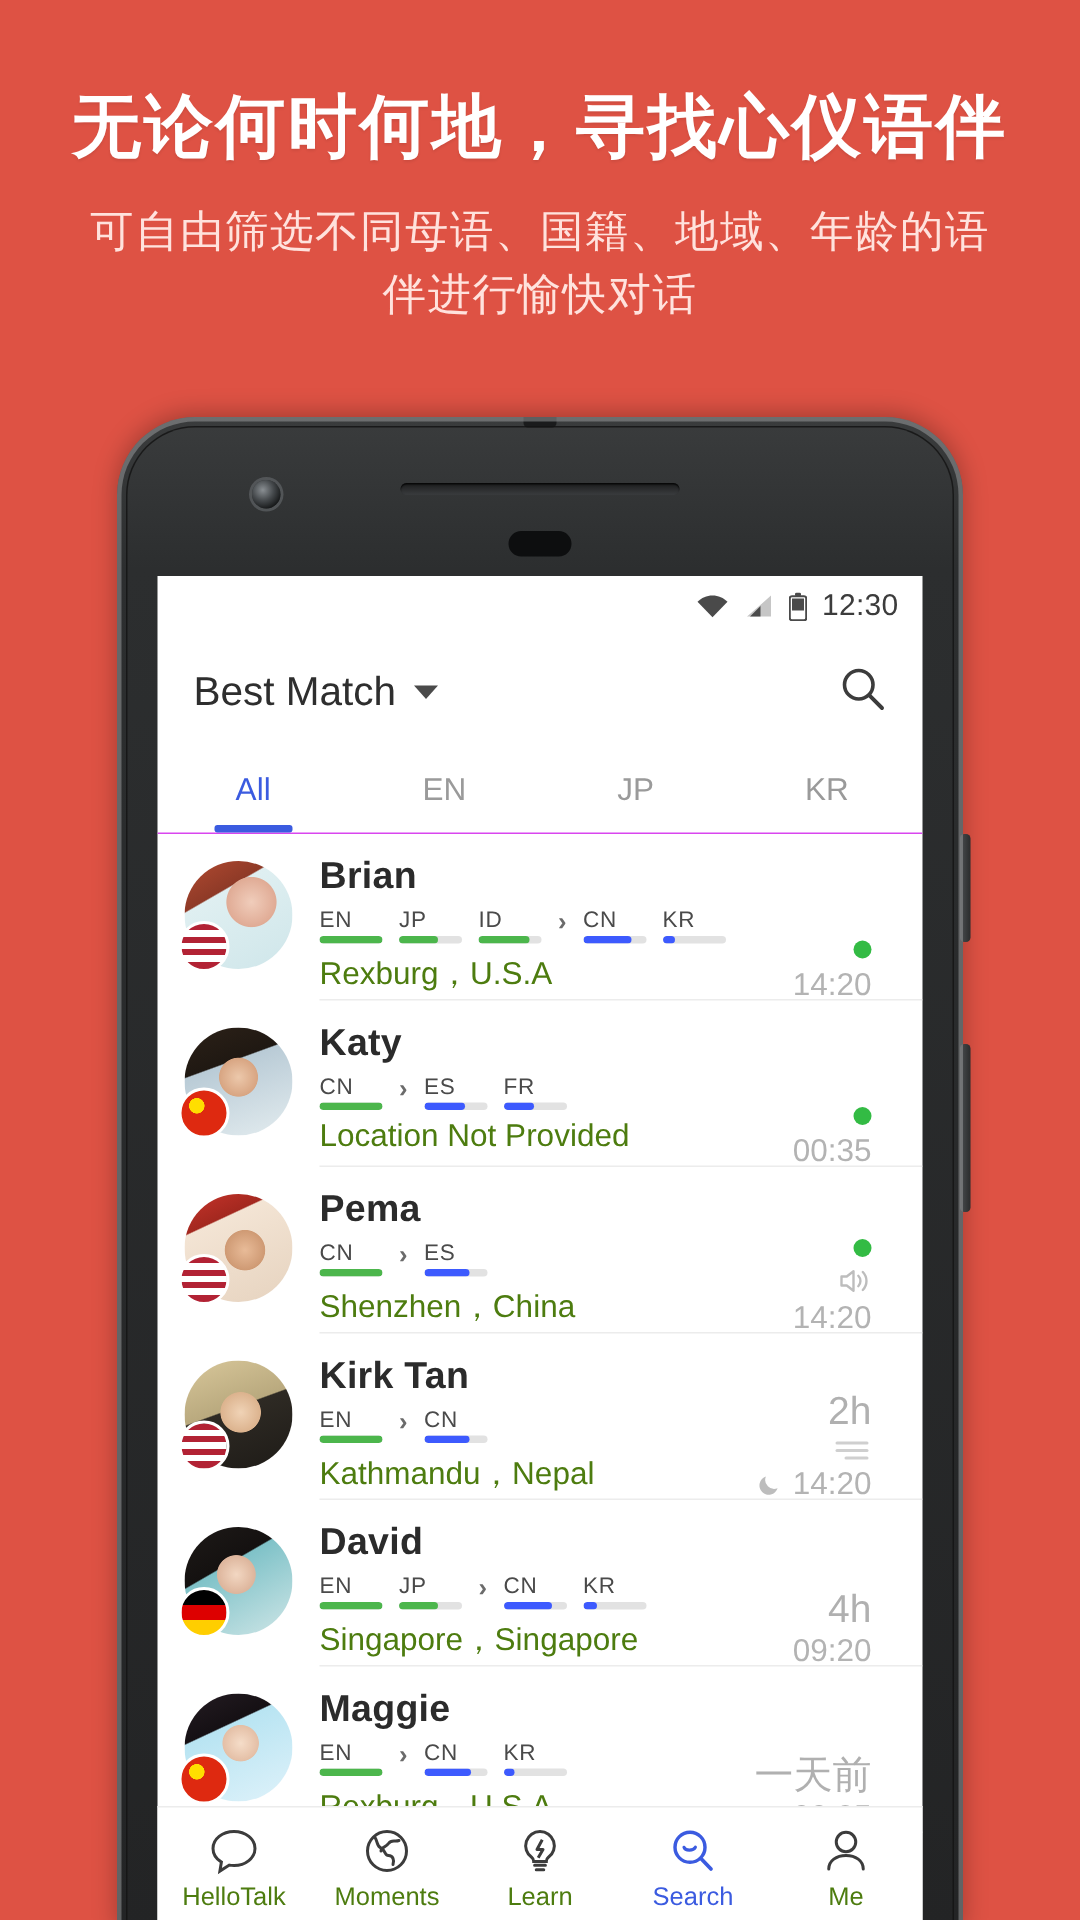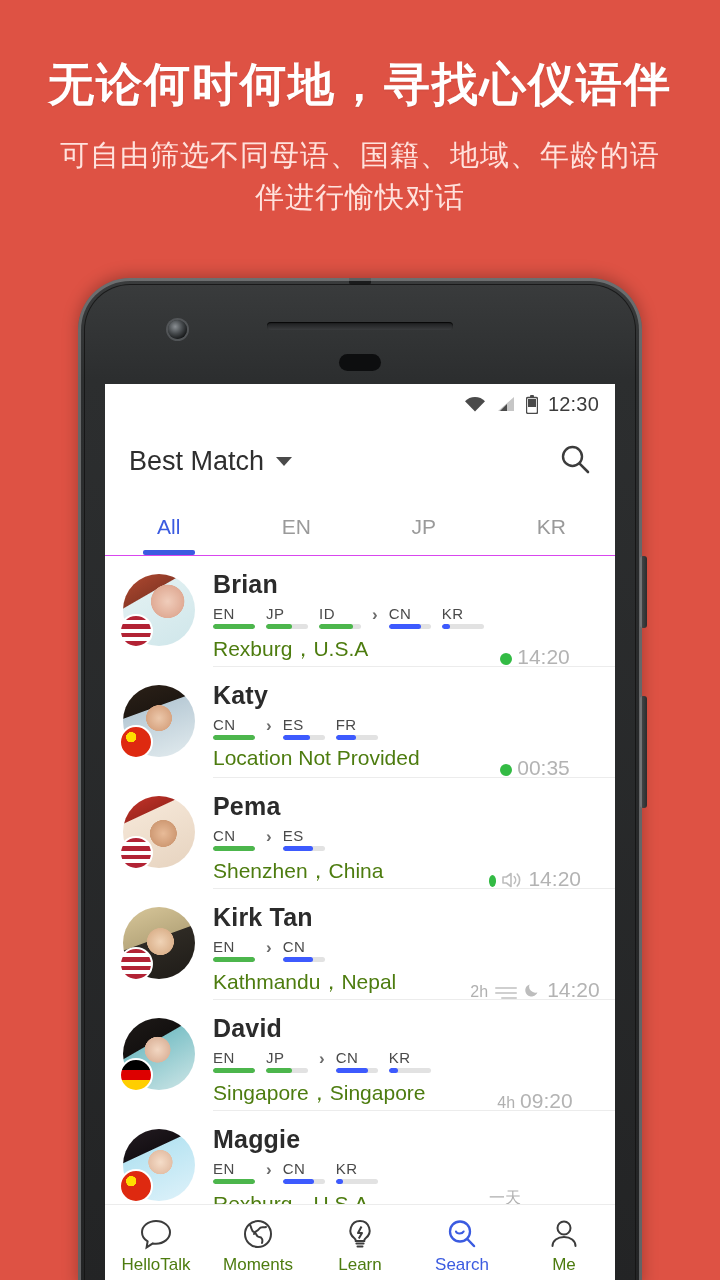--- a/index.html
+++ b/index.html
@@ -123,25 +123,25 @@
   .row-body { flex:1; padding-left:18px; min-width:0; }
   .name { font-size:25px; color:#2b2b2b; font-weight:bold; line-height:1.15; letter-spacing:.2px; }
   .langs { display:flex; align-items:flex-end; gap:11px; margin-top:7px; }
   .lang { display:flex; flex-direction:column; gap:3px; }
   .lang-code { font-size:15px; color:#4a4a4a; letter-spacing:.5px; line-height:1; }
   .bar { width:42px; height:5px; border-radius:3px; background:#e2e2e2; overflow:hidden; }
   .bar i { display:block; height:100%; border-radius:3px; }
   .arrow { font-size:17px; color:#6b6b6b; line-height:1; padding-bottom:6px; font-weight:bold; }
   .loc { font-size:21px; color:#4d7c0f; margin-top:6px; white-space:nowrap; overflow:hidden; }
   .row-right {
-    width:92px; flex:0 0 92px; display:flex; flex-direction:row;
-    align-items:flex-end; justify-content:center; padding-top:6px; gap:5px;
+    width:92px; flex:0 0 92px; display:flex; flex-direction:column;
+    align-items:flex-end; justify-content:flex-end; padding-top:6px; gap:5px;
   }
   .dot-online { width:12px; height:12px; border-radius:50%; background:#33bb44; margin-bottom:2px; }
-  .ago { font-size:16px; color:#b0b0b0; line-height:1; }
+  .ago { font-size:26px; color:#b0b0b0; line-height:1; }
   .time { font-size:21px; color:#b3b3b3; line-height:1; display:flex; align-items:center; gap:6px; }
   .icon-mini { color:#bdbdbd; display:flex; align-items:center; }
 
   
   .bottomnav {
     position:absolute; left:27px; bottom:0; width:510px; height:84px;
     background:#fff; border-top:1px solid #ececec;
     display:flex; align-items:center;
   }
   .nav-item { flex:1; display:flex; flex-direction:column; align-items:center; gap:5px; }

